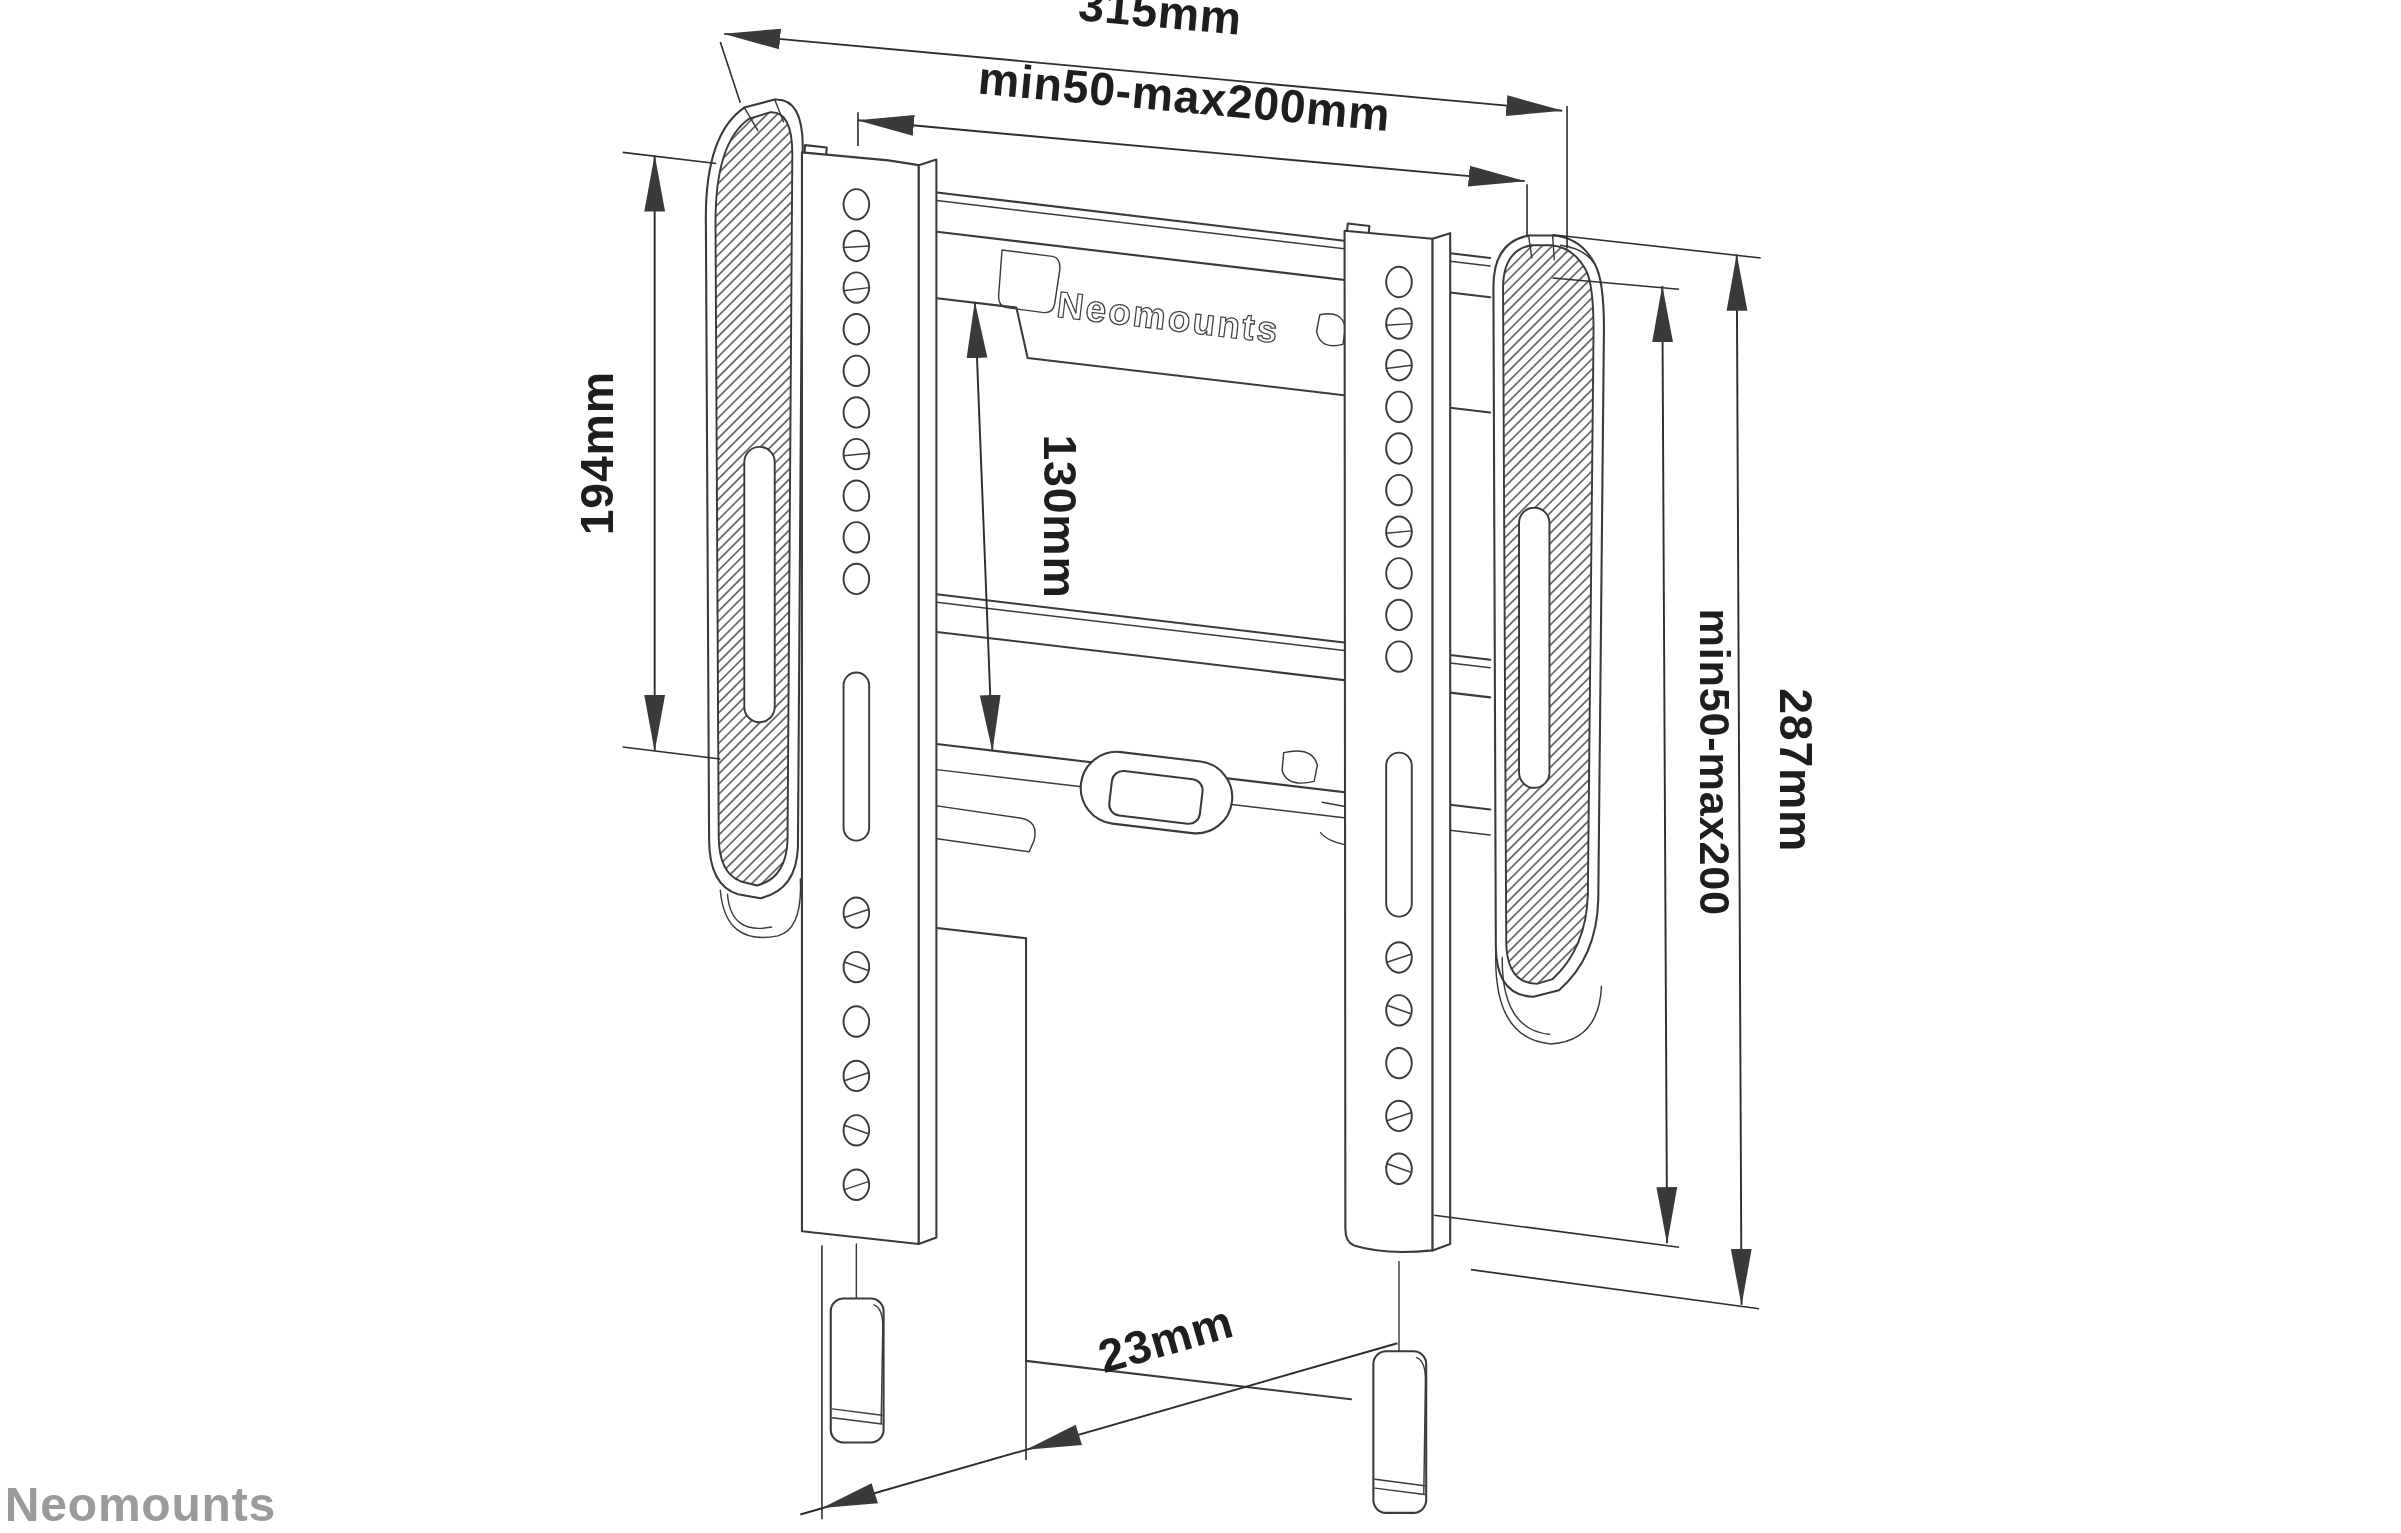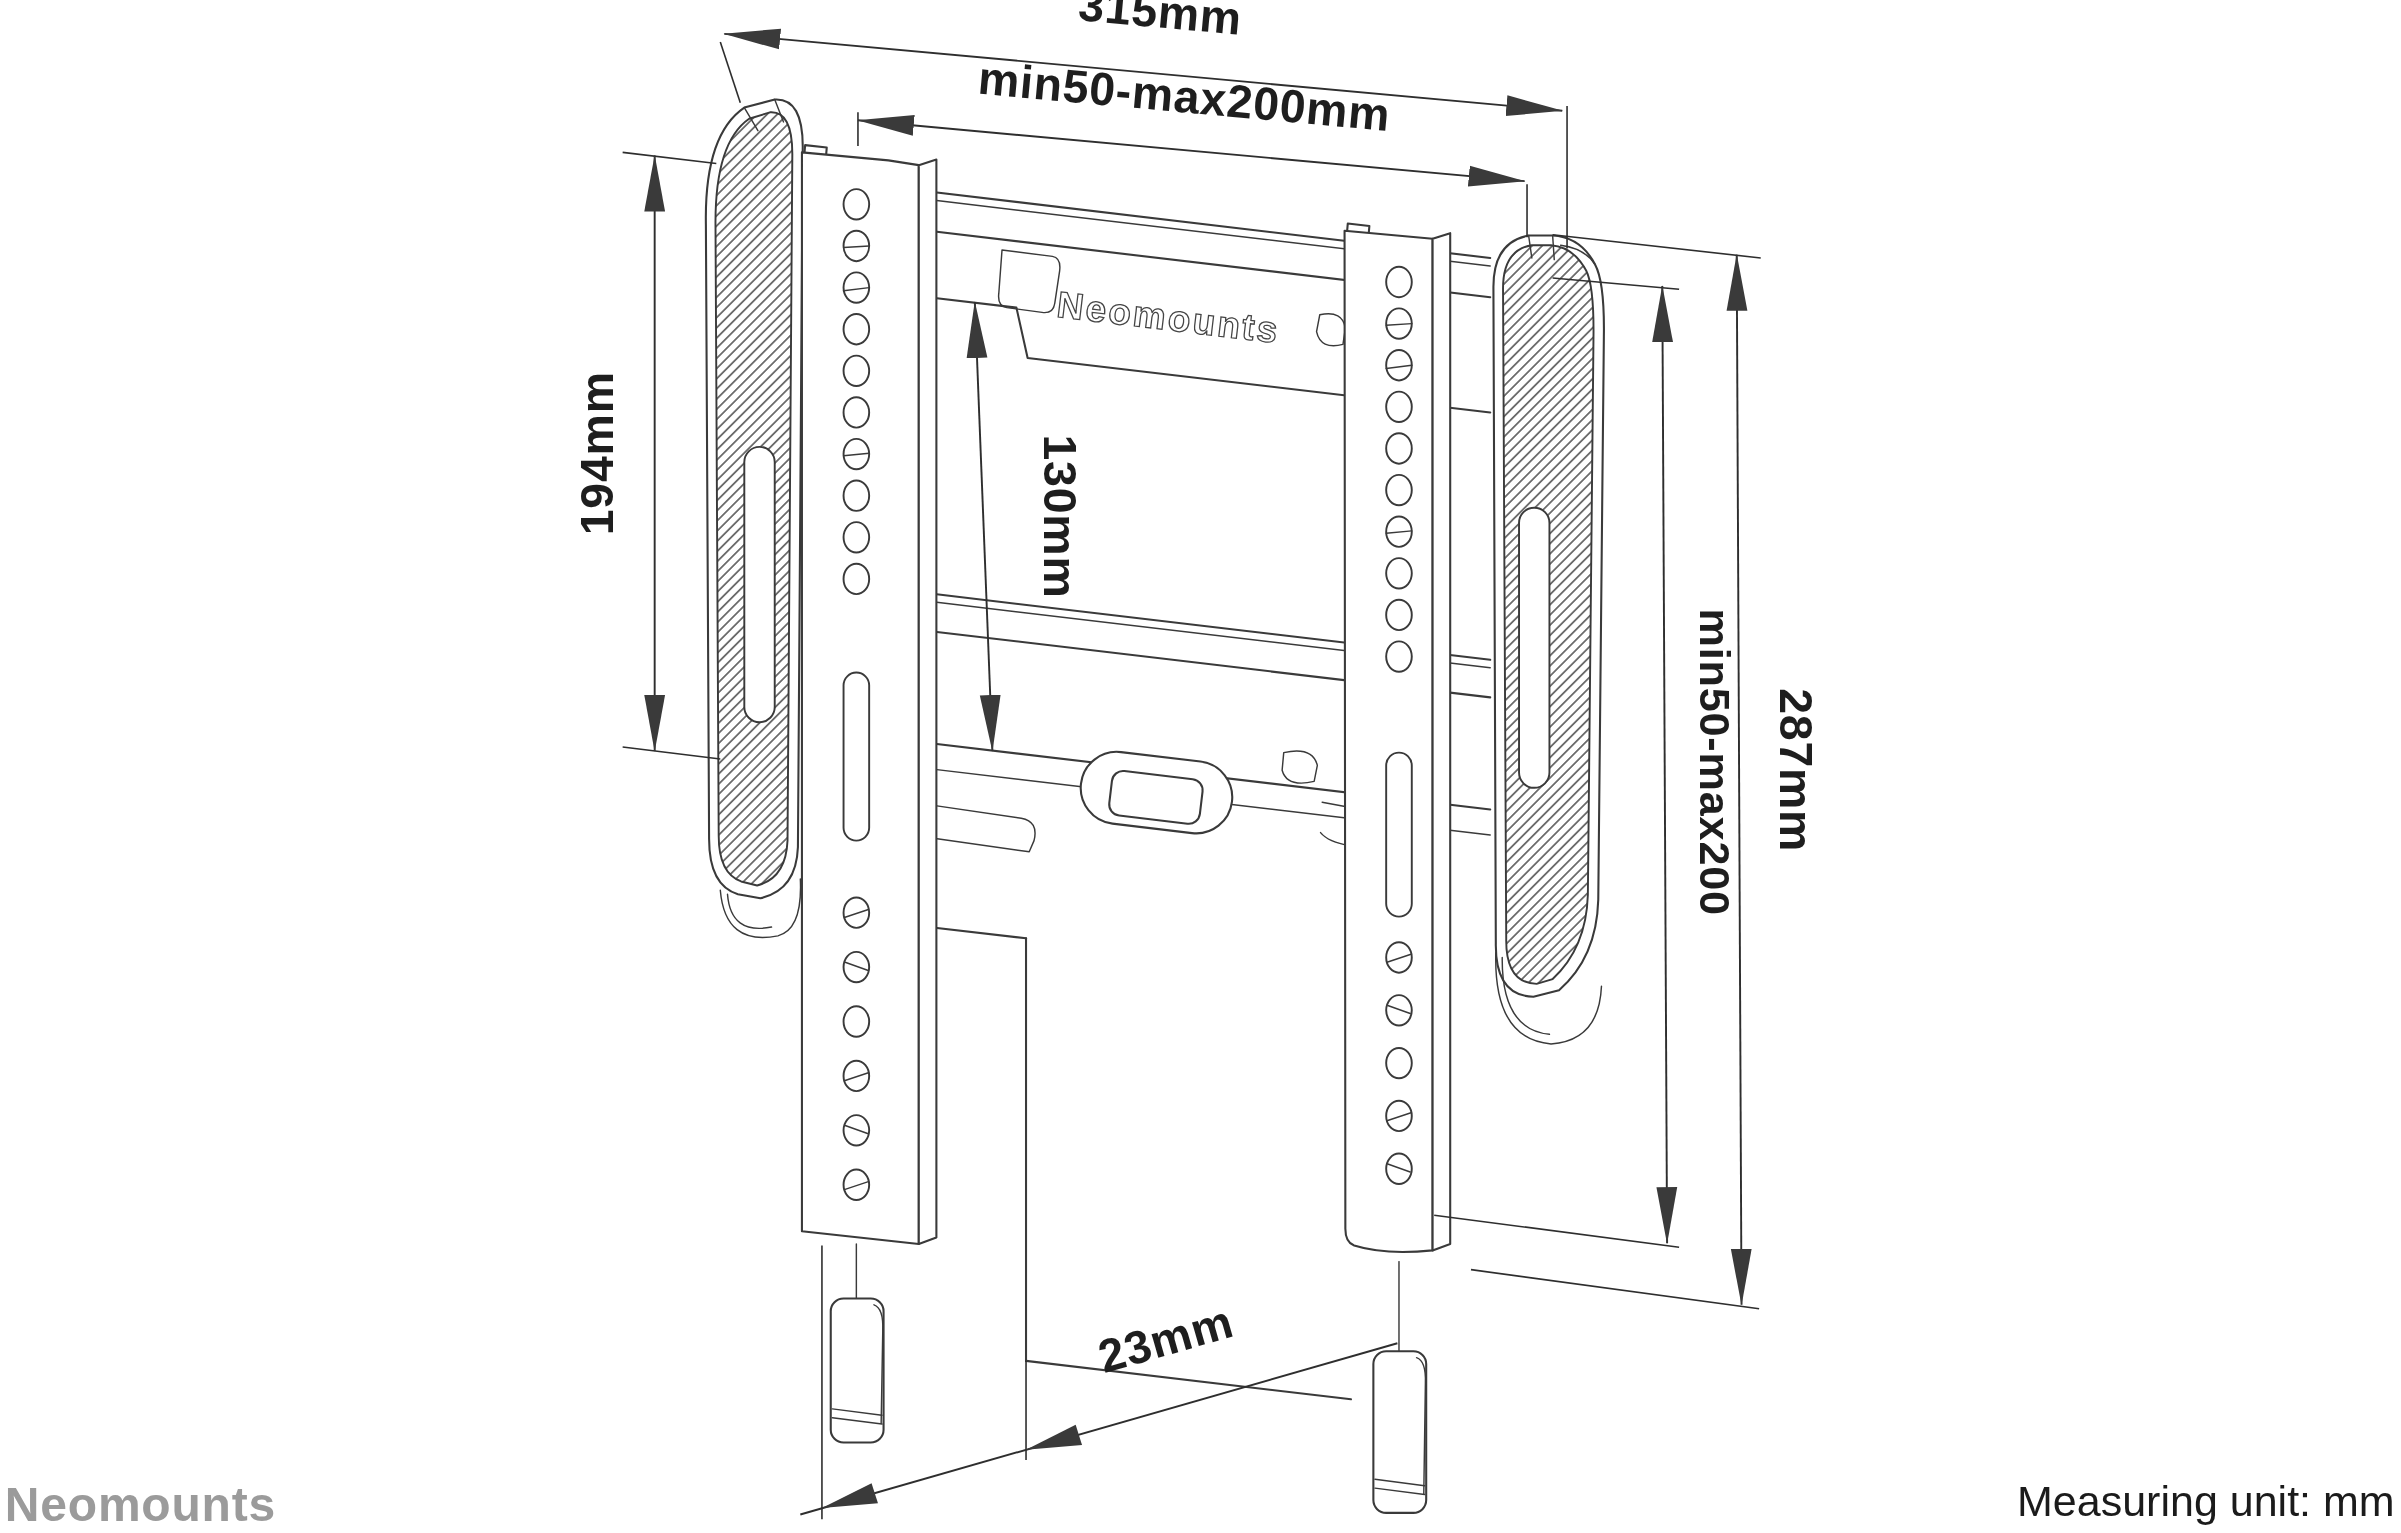--- a/index.html
+++ b/index.html
@@ -220,15 +220,14 @@
     <g>
       <line class="dim" x1="1000" y1="1892" x2="1746" y2="1678"></line>
       <polygon class="arrowfill" points="1027,1884 1097,1878 1089,1853"></polygon>
       <polygon class="arrowfill" points="1282,1811 1352,1805 1344,1780"></polygon>
       <text class="dim-label" transform="translate(1462,1692) rotate(-16)" text-anchor="middle">23mm</text>
     </g>
   </g>
 </svg>
 
 <div id="brand-logo">Neomounts</div>
-<div id="measure-note">Measuring unit: mm</div>
 </div>
 
 
 </body></html>

